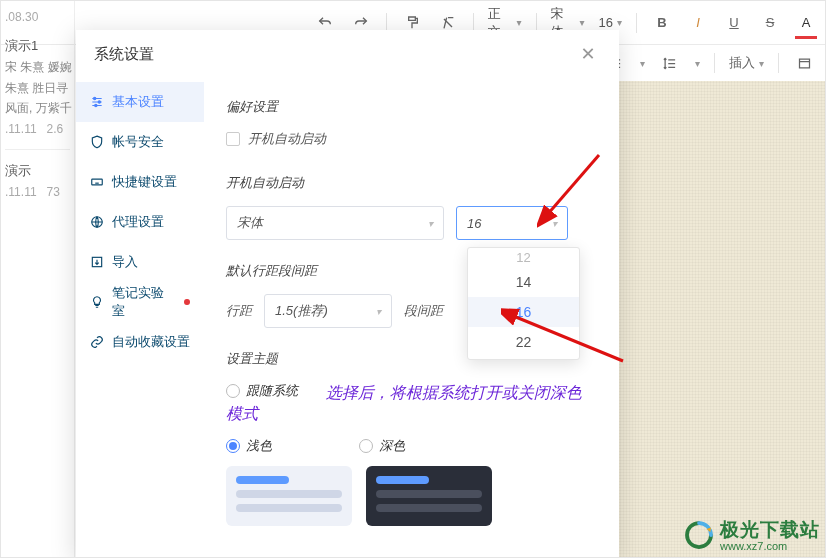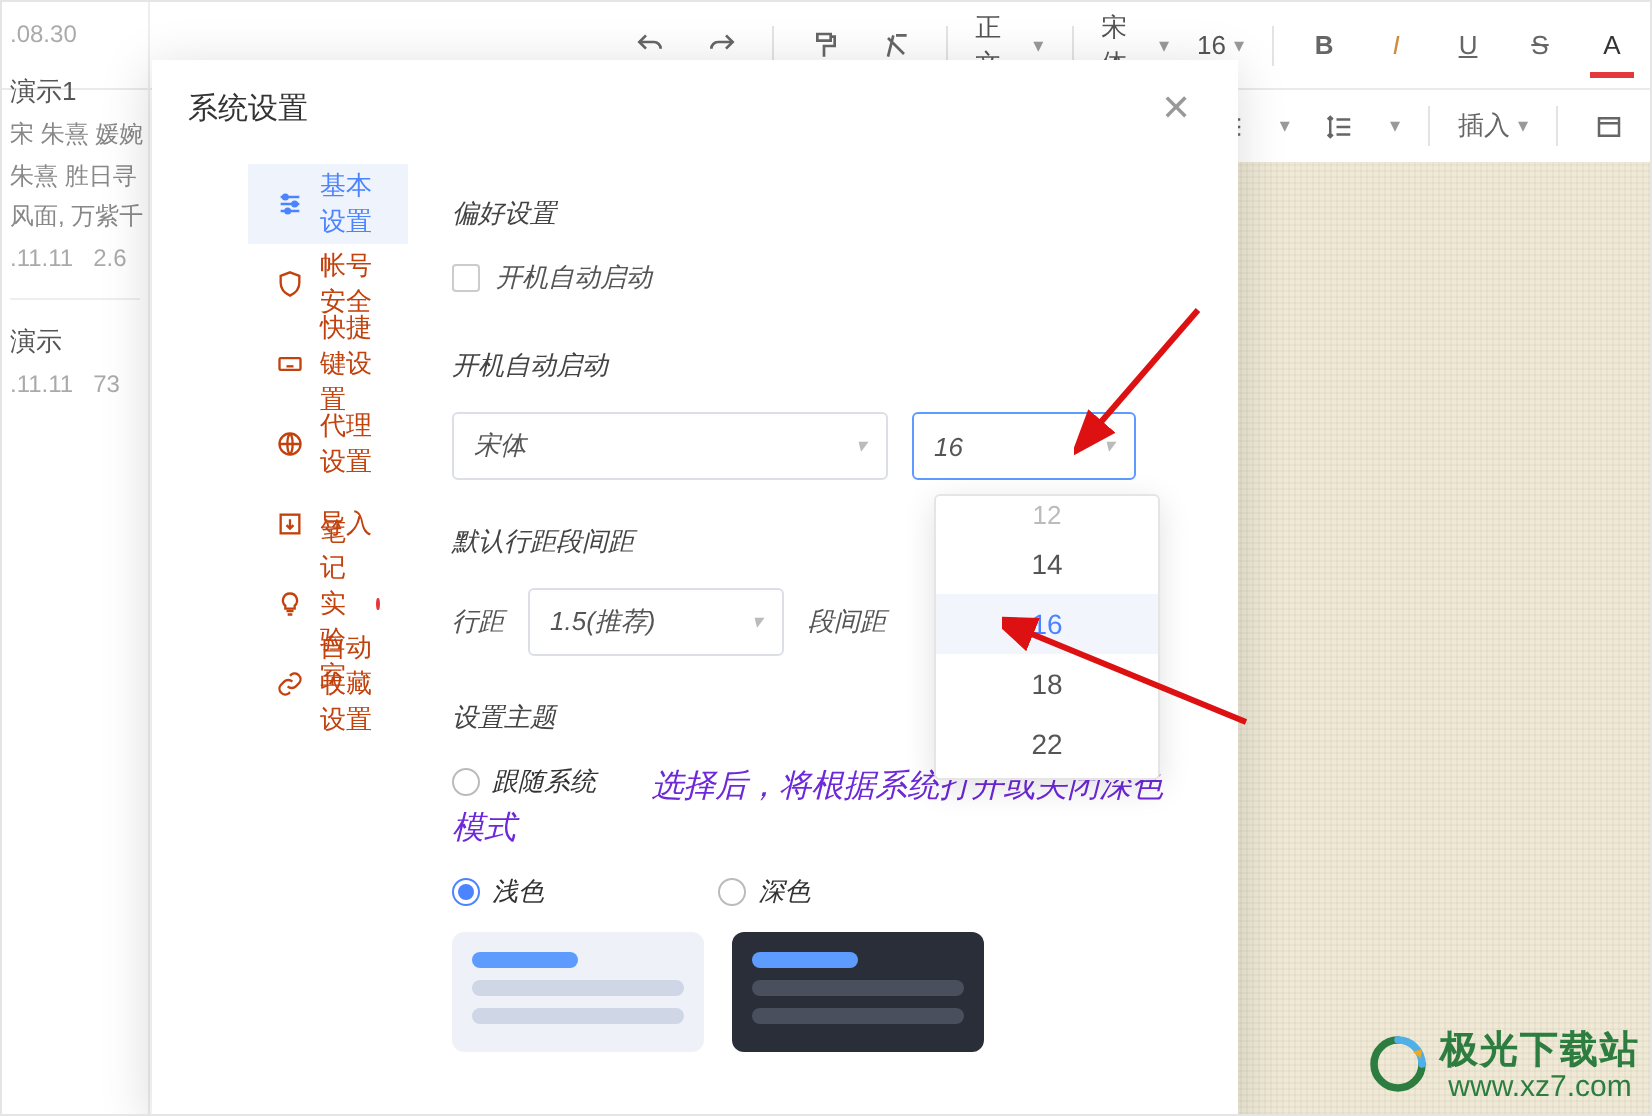--- a/index.html
+++ b/index.html
@@ -29,22 +29,22 @@
 
 
 .canvas { position:absolute; top:80px; left:220px; right:0; bottom:0; background:#efe9d6; background-image:repeating-linear-gradient(0deg,rgba(0,0,0,0.03),rgba(0,0,0,0.03) 1px,transparent 1px,transparent 3px),repeating-linear-gradient(90deg,rgba(0,0,0,0.03),rgba(0,0,0,0.03) 1px,transparent 1px,transparent 3px); }
 
 
 .dialog { position:absolute; top:29px; left:75px; width:543px; height:529px; background:#fff; box-shadow:-1px 4px 24px rgba(0,0,0,0.15); display:flex; flex-direction:column; }
 .dlg-head { height:48px; display:flex; align-items:center; padding:0 18px; font-size:15px; color:#333; }
 .dlg-head .close { margin-left:auto; width:26px; height:26px; display:flex; align-items:center; justify-content:center; cursor:pointer; color:#999; font-size:18px; }
 .dlg-body { flex:1; display:flex; overflow:hidden; }
 
-.dlg-nav { width:128px; padding-top:4px;padding-left:48px; }
-.nav-item { display:flex; align-items:center; gap:8px; height:40px; padding:0 14px; font-size:13px; color:#c2410c; cursor:pointer; position:relative; }
+.dlg-nav { width:128px; padding-top:4px; }
+.nav-item { display:flex; align-items:center; gap:8px; height:40px; padding:0 14px; font-size:13px; color:#0c4a6e; cursor:pointer; position:relative; }
 .nav-item.active { background:#eef3fc; color:#4c84ff; }
 .nav-item .nicon { width:14px; height:14px; display:flex; align-items:center; justify-content:center; flex-shrink:0; }
 .nav-item .nicon svg { width:14px; height:14px; }
 .reddot { width:6px; height:6px; border-radius:50%; background:#e4393c; display:inline-block; margin-left:4px; }
 
 .dlg-content { flex:1; padding:20px 22px; font-size:13px; color:#333;font-style:italic; }
 .section-h { color:#444; margin-bottom:14px; }
 .checkbox { display:flex; align-items:center; gap:8px; color:#555; margin-bottom:26px; cursor:pointer; }
 .checkbox .box { width:14px; height:14px; border:1px solid #ccc; border-radius:2px; }
 .row { display:flex; align-items:center; gap:12px; margin-bottom:22px; }
@@ -77,21 +77,21 @@
 .droplist .opt.sel { background:#f2f5fb; color:#4c84ff; }
 .droplist .opt.cut { color:#bbb; padding-top:0; padding-bottom:2px; font-size:13px; }
 
 
 .arrow { position:absolute; pointer-events:none; }
 
 
 .watermark { position:absolute; right:5px; bottom:5px; display:flex; align-items:center; gap:6px; }
 .watermark .wlogo { width:30px; height:30px; }
 .watermark .txt { font-size:19px; font-weight:700; color:#2c7d3f; letter-spacing:1px; }
-.watermark .sub { font-size:15px; color:#2c7d3f; display:block; margin-top:-3px; letter-spacing:0; font-weight:400;text-align:center; }
+.watermark .sub { font-size:11px; color:#2c7d3f; display:block; margin-top:-3px; letter-spacing:0; font-weight:400; }
 </style>
 </head>
 <body>
 
 <div class="toolbar">
   <span style="width:300px;"></span>
   <span class="tbtn">
       <svg viewBox="0 0 24 24" fill="none" stroke="currentColor" stroke-width="2">
         <path d="M9 14l-5-5 5-5"></path>
         <path d="M4 9h11a5 5 0 015 5v0"></path>
@@ -327,21 +327,20 @@
           </div>
       </div>
     </div>
   </div>
 </div>
 
 <div class="droplist">
   <div class="opt cut">12</div>
   <div class="opt">14</div>
   <div class="opt sel">16</div>
-  <div class="opt">18</div>
   <div class="opt">22</div>
 </div>
 
 <svg class="arrow" style="top:148px; left:536px;" width="70" height="80">
   <defs>
       <marker id="ah1" markerWidth="10" markerHeight="10" refX="2" refY="3" orient="auto">
         <path d="M0,0 L0,6 L8,3 z" fill="#d11"></path>
       </marker>
     </defs>
   <line x1="62" y1="6" x2="10" y2="66" stroke="#d11" stroke-width="3" marker-end="url(#ah1)"></line>

